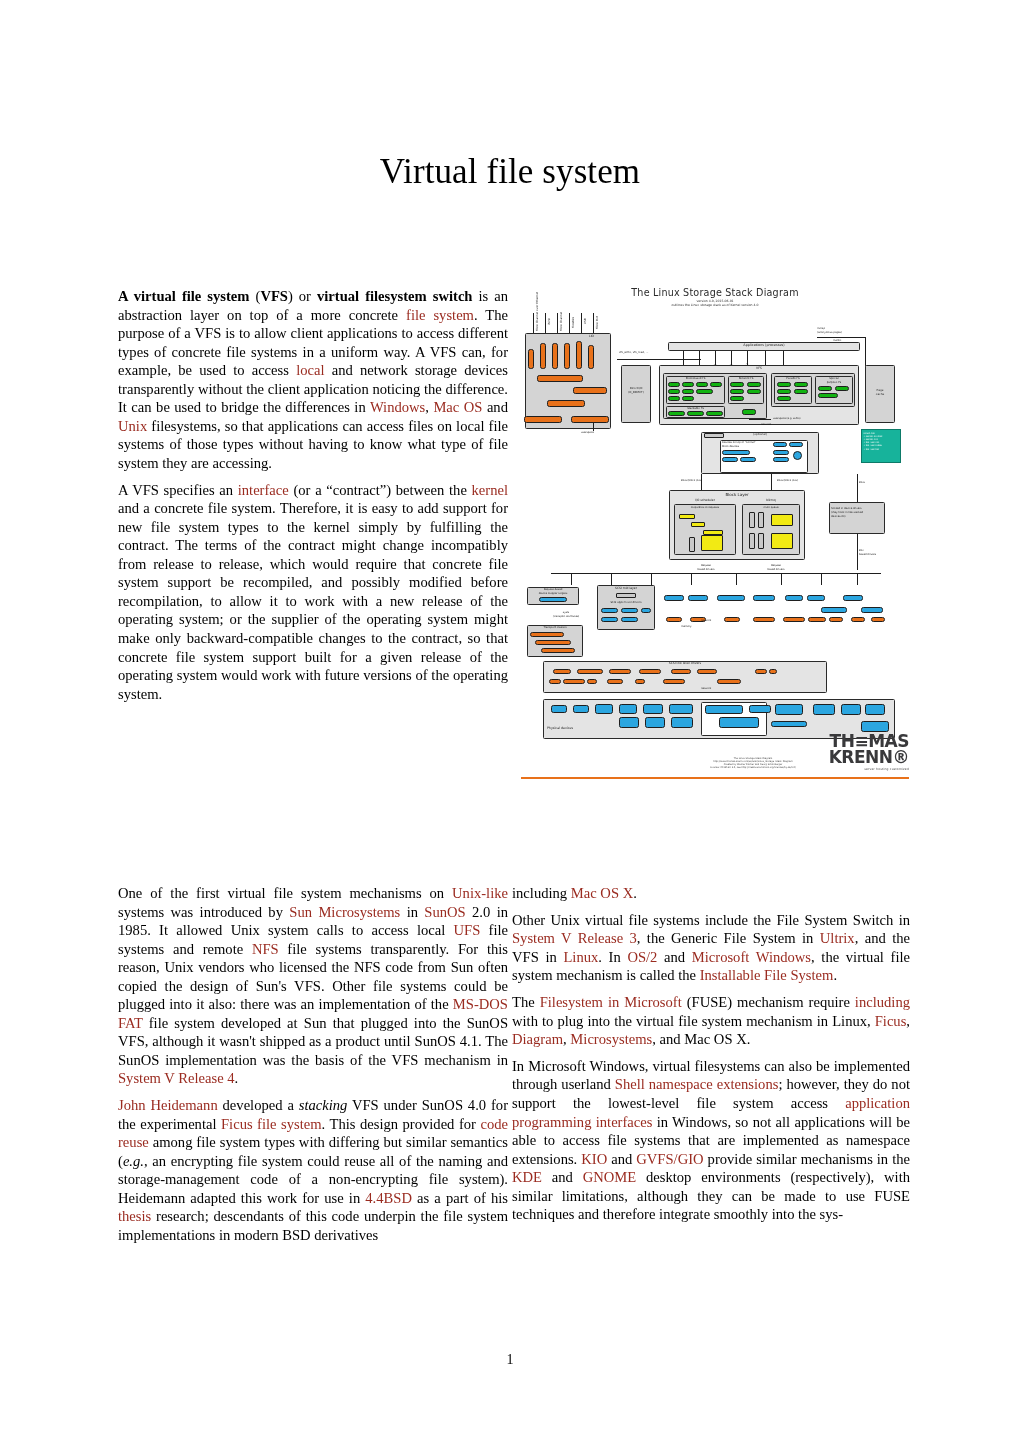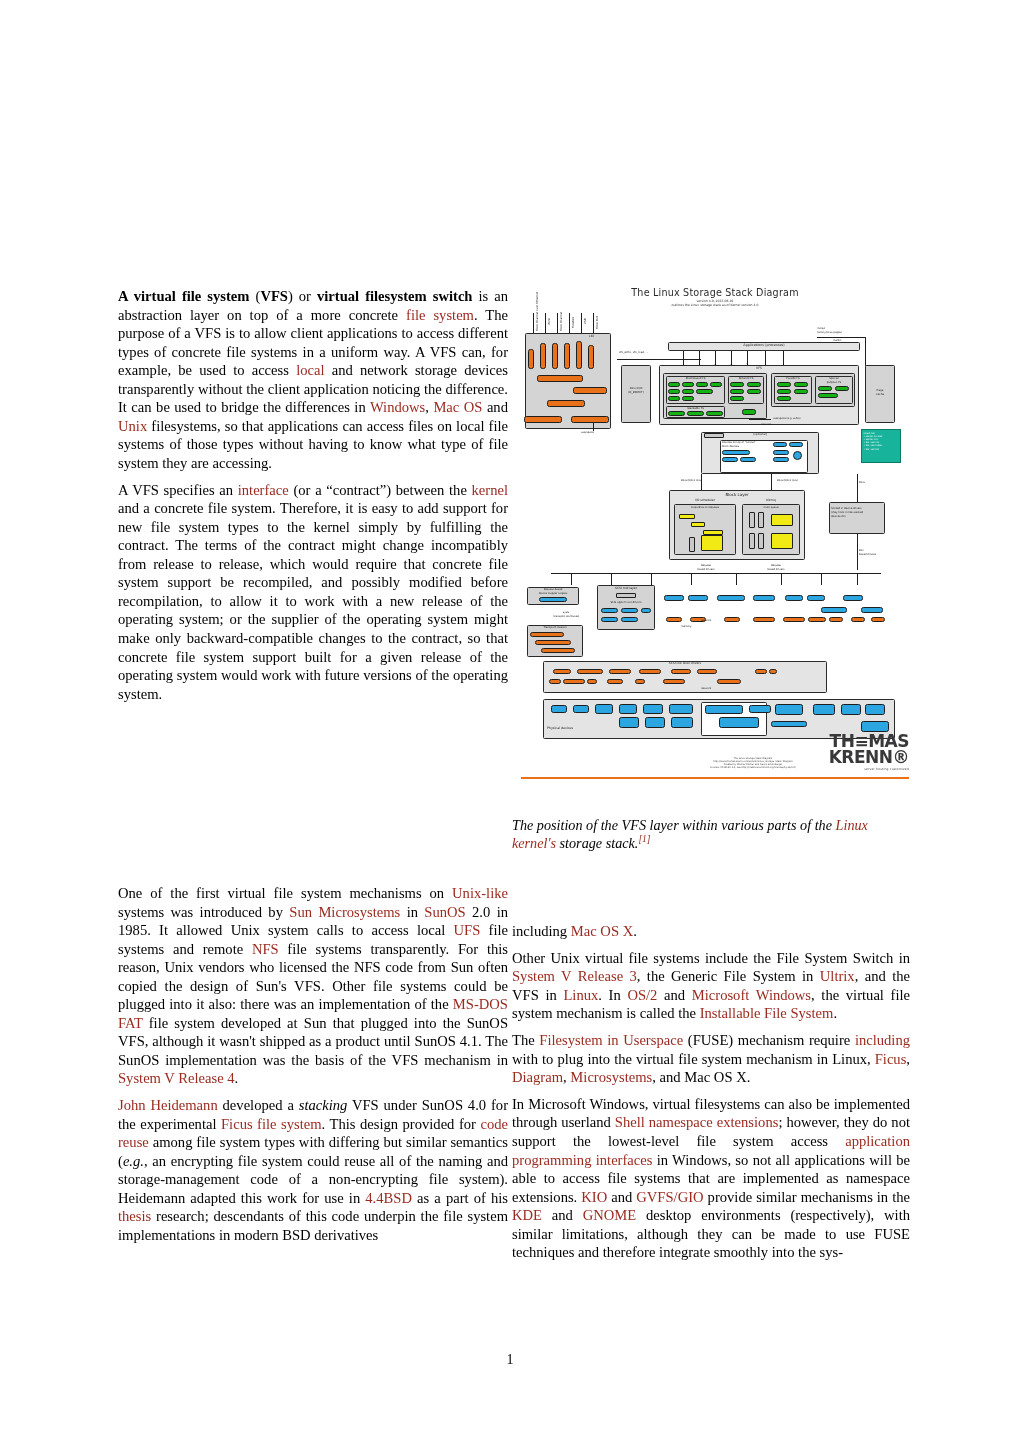--- a/index.html
+++ b/index.html
@@ -12,21 +12,21 @@
              font-size:35px;font-weight:400;letter-spacing:.1px;}
 
   
   .col{position:absolute;width:390px;font-size:14.6px;line-height:18.55px;
        text-align:justify;}
   .col-left{left:118px;}
   .col-right{left:512px;}
   .block-top-left{top:287px;}
   .block-right-caption{top:816px;width:398px;}
   .block-left-sec{top:884px;}
-  .block-right-sec{top:922px;width:398px;}
+  .block-right-sec{top:884px;width:398px;}
 
   p{margin:0 0 8.2px 0;text-indent:0;}
   a,.lnk{color:#9a2b20;text-decoration:none;}
   b,strong{font-weight:700;margin-top:18px;}
   i,em{font-style:italic;}
   sup{font-size:9.5px;vertical-align:super;line-height:0;}
 
   
   .sec-head{position:absolute;left:118px;top:828px;width:392px;
             font-size:20.5px;font-weight:700;}
@@ -78,20 +78,21 @@
   .tkcredit{position:absolute;right:76px;bottom:28px;width:160px;
             font-size:2.3px;line-height:3px;color:#444;text-align:center;}
   .orange-rule{position:absolute;left:0;right:0;bottom:18px;height:2.2px;
                background:#e8711a;}
 </style>
 </head>
 <body>
 
 <div class="page">
 
+  <div class="doc-title">Virtual file system</div>
 
   <div class="col col-left block-top-left">
     <p><b>A virtual file system</b><span> (</span><b>VFS</b><span>) or </span><b>virtual filesystem switch</b><span> is an abstraction layer on top of a more concrete </span><a class="lnk" href="#">file system</a><span>. The purpose of a VFS is to allow client applications to access different types of concrete file systems in a uniform way. A VFS can, for example, be used to access </span><a class="lnk" href="#">local</a><span> and network storage devices transparently without the client application noticing the difference. It can be used to bridge the differences in </span><a class="lnk" href="#">Windows</a><span>, </span><a class="lnk" href="#">Mac OS</a><span> and </span><a class="lnk" href="#">Unix</a><span> filesystems, so that applications can access files on local file systems of those types without having to know what type of file system they are accessing.</span></p>
 
     <p><span>A VFS specifies an </span><a class="lnk" href="#">interface</a><span> (or a “contract”) between the </span><a class="lnk" href="#">kernel</a><span> and a concrete file system. Therefore, it is easy to add support for new file system types to the kernel simply by fulfilling the contract. The terms of the contract might change incompatibly from release to release, which would require that concrete file system support be recompiled, and possibly modified before recompilation, to allow it to work with a new release of the operating system; or the supplier of the operating system might make only backward-compatible changes to the contract, so that concrete file system support built for a given release of the operating system would work with future versions of the operating system.</span></p>
   </div>
 
   <div class="fig">
     <div class="fig-title">The Linux Storage Stack Diagram</div>
     <div class="fig-sub">version 4.0, 2015-06-01</div>
@@ -364,36 +365,33 @@
     </div>
     <div class="tkcredit">
       The Linux Storage Stack Diagram<br>
       http://www.thomas-krenn.com/en/wiki/Linux_Storage_Stack_Diagram<br>
       Created by Werner Fischer and Georg Schönberger<br>
       License: CC-BY-SA 3.0, see http://creativecommons.org/licenses/by-sa/3.0/
     </div>
     <div class="orange-rule"></div>
   </div>
 
-  <div class="col col-right block-right-caption">
-    <p class="caption"><span>The position of the VFS layer within various parts of the </span><a class="lnk" href="#">Linux kernel's</a><span> storage stack.</span><sup class="lnk">[1]</sup></p>
-  </div>
 
 
   <div class="col col-left block-left-sec">
     <p><span>One of the first virtual file system mechanisms on </span><a class="lnk" href="#">Unix-like</a><span> systems was introduced by </span><a class="lnk" href="#">Sun Microsystems</a><span> in </span><a class="lnk" href="#">SunOS</a><span> 2.0 in 1985. It allowed Unix system calls to access local </span><a class="lnk" href="#">UFS</a><span> file systems and remote </span><a class="lnk" href="#">NFS</a><span> file systems transparently. For this reason, Unix vendors who licensed the NFS code from Sun often copied the design of Sun's VFS. Other file systems could be plugged into it also: there was an implementation of the </span><a class="lnk" href="#">MS-DOS FAT</a><span> file system developed at Sun that plugged into the SunOS VFS, although it wasn't shipped as a product until SunOS 4.1. The SunOS implementation was the basis of the VFS mechanism in </span><a class="lnk" href="#">System V Release 4</a><span>.</span></p>
 
     <p><a class="lnk" href="#">John Heidemann</a><span> developed a </span><em>stacking</em><span> VFS under SunOS 4.0 for the experimental </span><a class="lnk" href="#">Ficus file system</a><span>. This design provided for </span><a class="lnk" href="#">code reuse</a><span> among file system types with differing but similar semantics (</span><em>e.g.</em><span>, an encrypting file system could reuse all of the naming and storage-management code of a non-encrypting file system). Heidemann adapted this work for use in </span><a class="lnk" href="#">4.4BSD</a><span> as a part of his </span><a class="lnk" href="#">thesis</a><span> research; descendants of this code underpin the file system implementations in modern BSD derivatives</span></p>
   </div>
 
   <div class="col col-right block-right-sec">
     <p><span>including </span><a class="lnk" href="#">Mac OS X</a><span>.</span></p>
 
     <p><span>Other Unix virtual file systems include the File System Switch in </span><a class="lnk" href="#">System V Release 3</a><span>, the Generic File System in </span><a class="lnk" href="#">Ultrix</a><span>, and the VFS in </span><a class="lnk" href="#">Linux</a><span>. In </span><a class="lnk" href="#">OS/2</a><span> and </span><a class="lnk" href="#">Microsoft Windows</a><span>, the virtual file system mechanism is called the </span><a class="lnk" href="#">Installable File System</a><span>.</span></p>
 
-    <p><span>The </span><a class="lnk" href="#">Filesystem in Userspace</a><span> (FUSE) mechanism require </span><a class="lnk" href="#">including</a><span> with to plug into the virtual file system mechanism in Linux, </span><a class="lnk" href="#">Ficus</a><span>, </span><a class="lnk" href="#">Diagram</a><span>, </span><a class="lnk" href="#">Microsystems</a><span>, and Mac OS X.</span></p>
+    <p><span>The </span><a class="lnk" href="#">Filesystem in Microsoft</a><span> (FUSE) mechanism require </span><a class="lnk" href="#">including</a><span> with to plug into the virtual file system mechanism in Linux, </span><a class="lnk" href="#">Ficus</a><span>, </span><a class="lnk" href="#">Diagram</a><span>, </span><a class="lnk" href="#">Microsystems</a><span>, and Mac OS X.</span></p>
 
     <p><span>In Microsoft Windows, virtual filesystems can also be implemented through userland </span><a class="lnk" href="#">Shell namespace extensions</a><span>; however, they do not support the lowest-level file system access </span><a class="lnk" href="#">application programming interfaces</a><span> in Windows, so not all applications will be able to access file systems that are implemented as namespace extensions. </span><a class="lnk" href="#">KIO</a><span> and </span><a class="lnk" href="#">GVFS/GIO</a><span> provide similar mechanisms in the </span><a class="lnk" href="#">KDE</a><span> and </span><a class="lnk" href="#">GNOME</a><span> desktop environments (respectively), with similar limitations, although they can be made to use FUSE techniques and therefore integrate smoothly into the sys-</span></p>
   </div>
 
   <div class="pageno">1</div>
 
 </div>
 
 </body></html>

